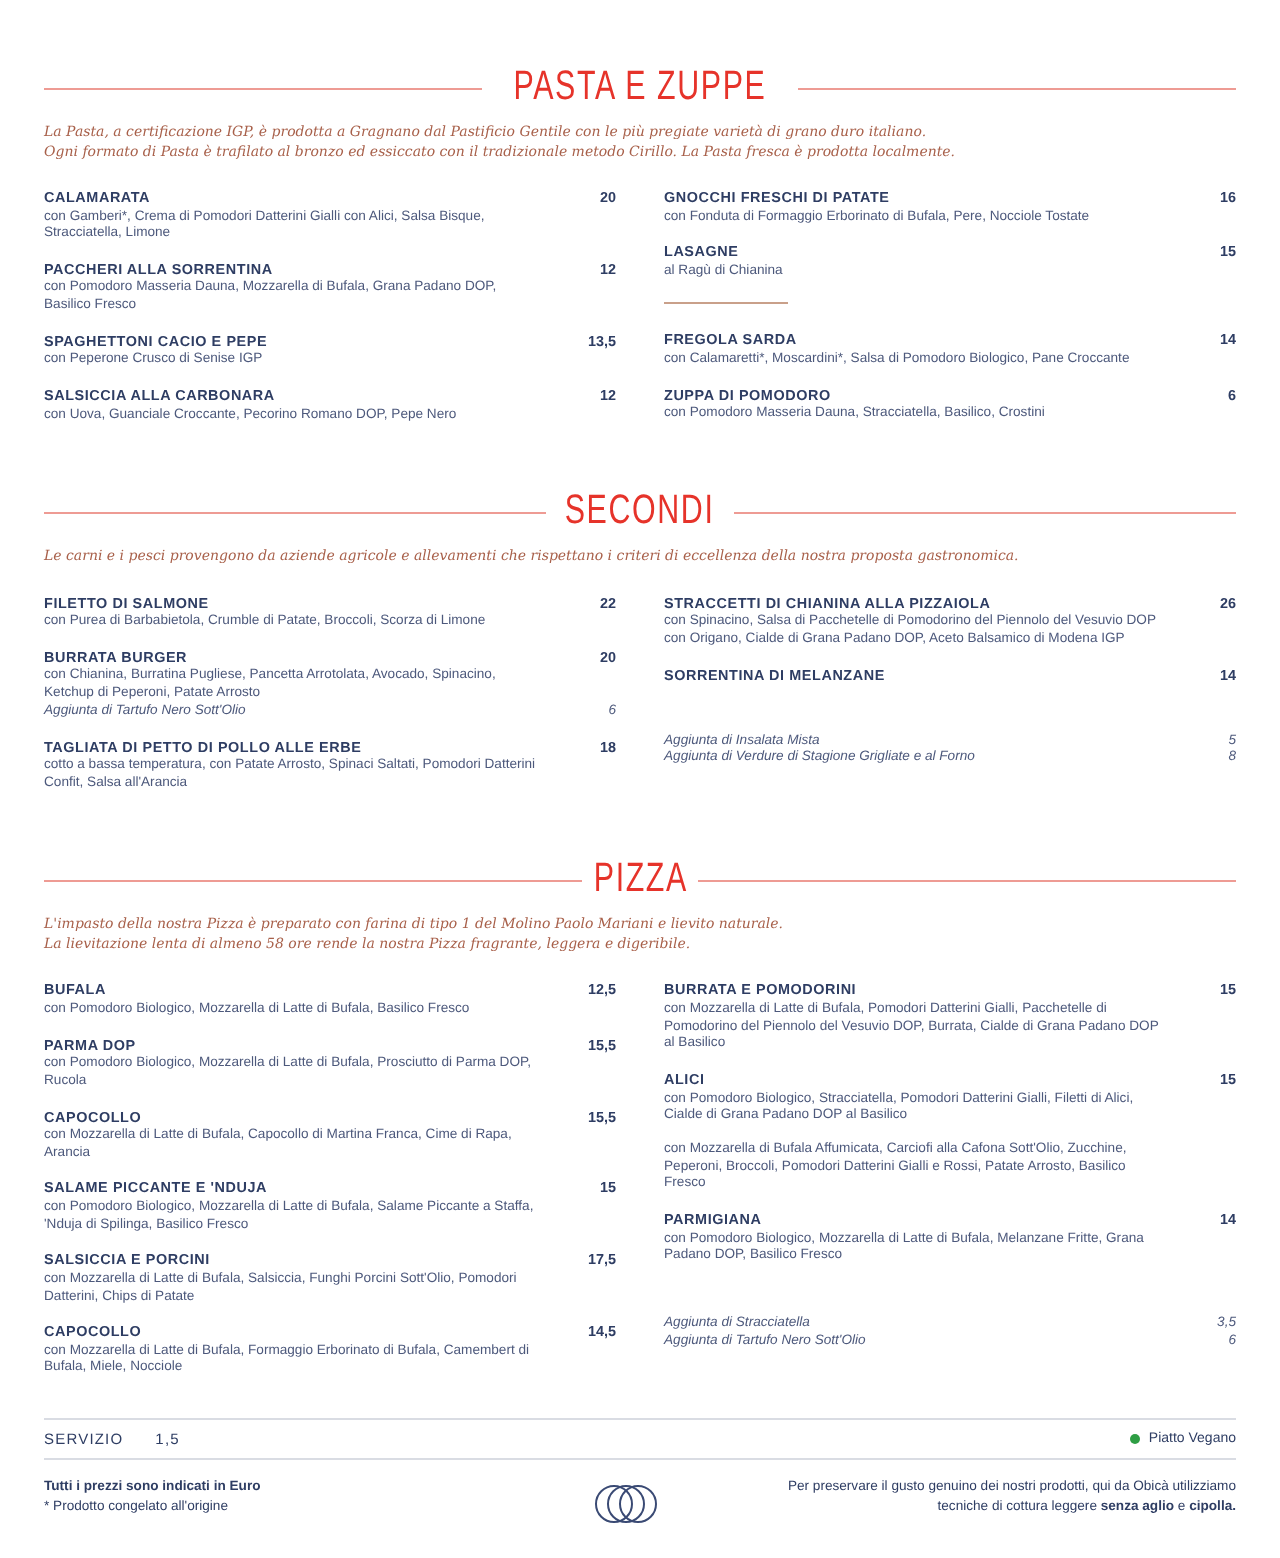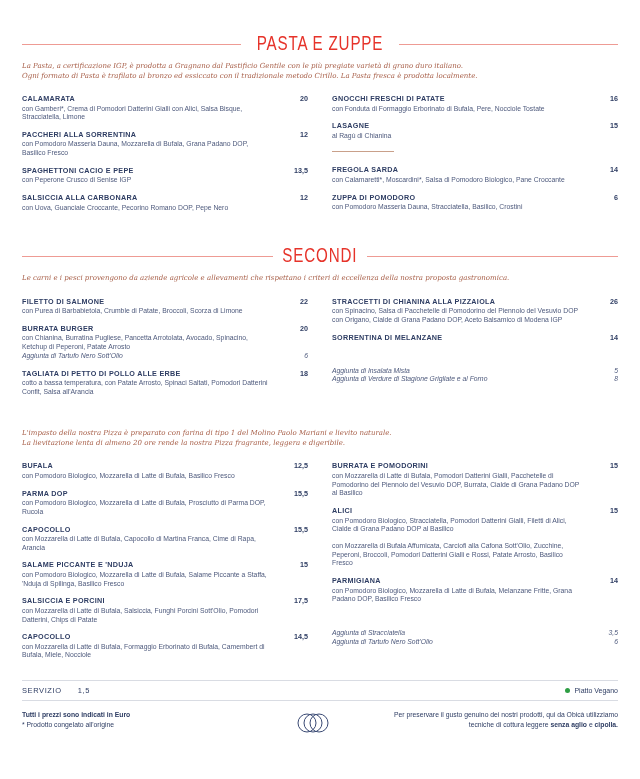--- a/index.html
+++ b/index.html
@@ -190,23 +190,28 @@
           <div class="extra-line">
               <span>Aggiunta di Verdure di Stagione Grigliate e al Forno</span>
               <span>8</span>
             </div>
         </div>
       </div>
     </div>
   </div>
 
   <div class="sec">
+    <div class="sec-head">
+      <div class="rule"></div>
+      <div class="sec-title">PIZZA</div>
+      <div class="rule"></div>
+    </div>
     <div class="sec-sub">
       <div>L'impasto della nostra Pizza è preparato con farina di tipo 1 del Molino Paolo Mariani e lievito naturale.</div>
-      <div>La lievitazione lenta di almeno 20 ore rende la nostra Pizza fragrante, leggera e digeribile.</div>
+      <div>La lievitazione lenta di almeno 58 ore rende la nostra Pizza fragrante, leggera e digeribile.</div>
     </div>
     <div class="cols">
       <div class="col">
         <div class="item">
           <div class="item-head">
               <span class="item-name">BUFALA</span>
               <span class="item-price">12,5</span>
             </div>
           <div class="item-desc">con Pomodoro Biologico, Mozzarella di Latte di Bufala, Basilico Fresco</div>
         </div>

